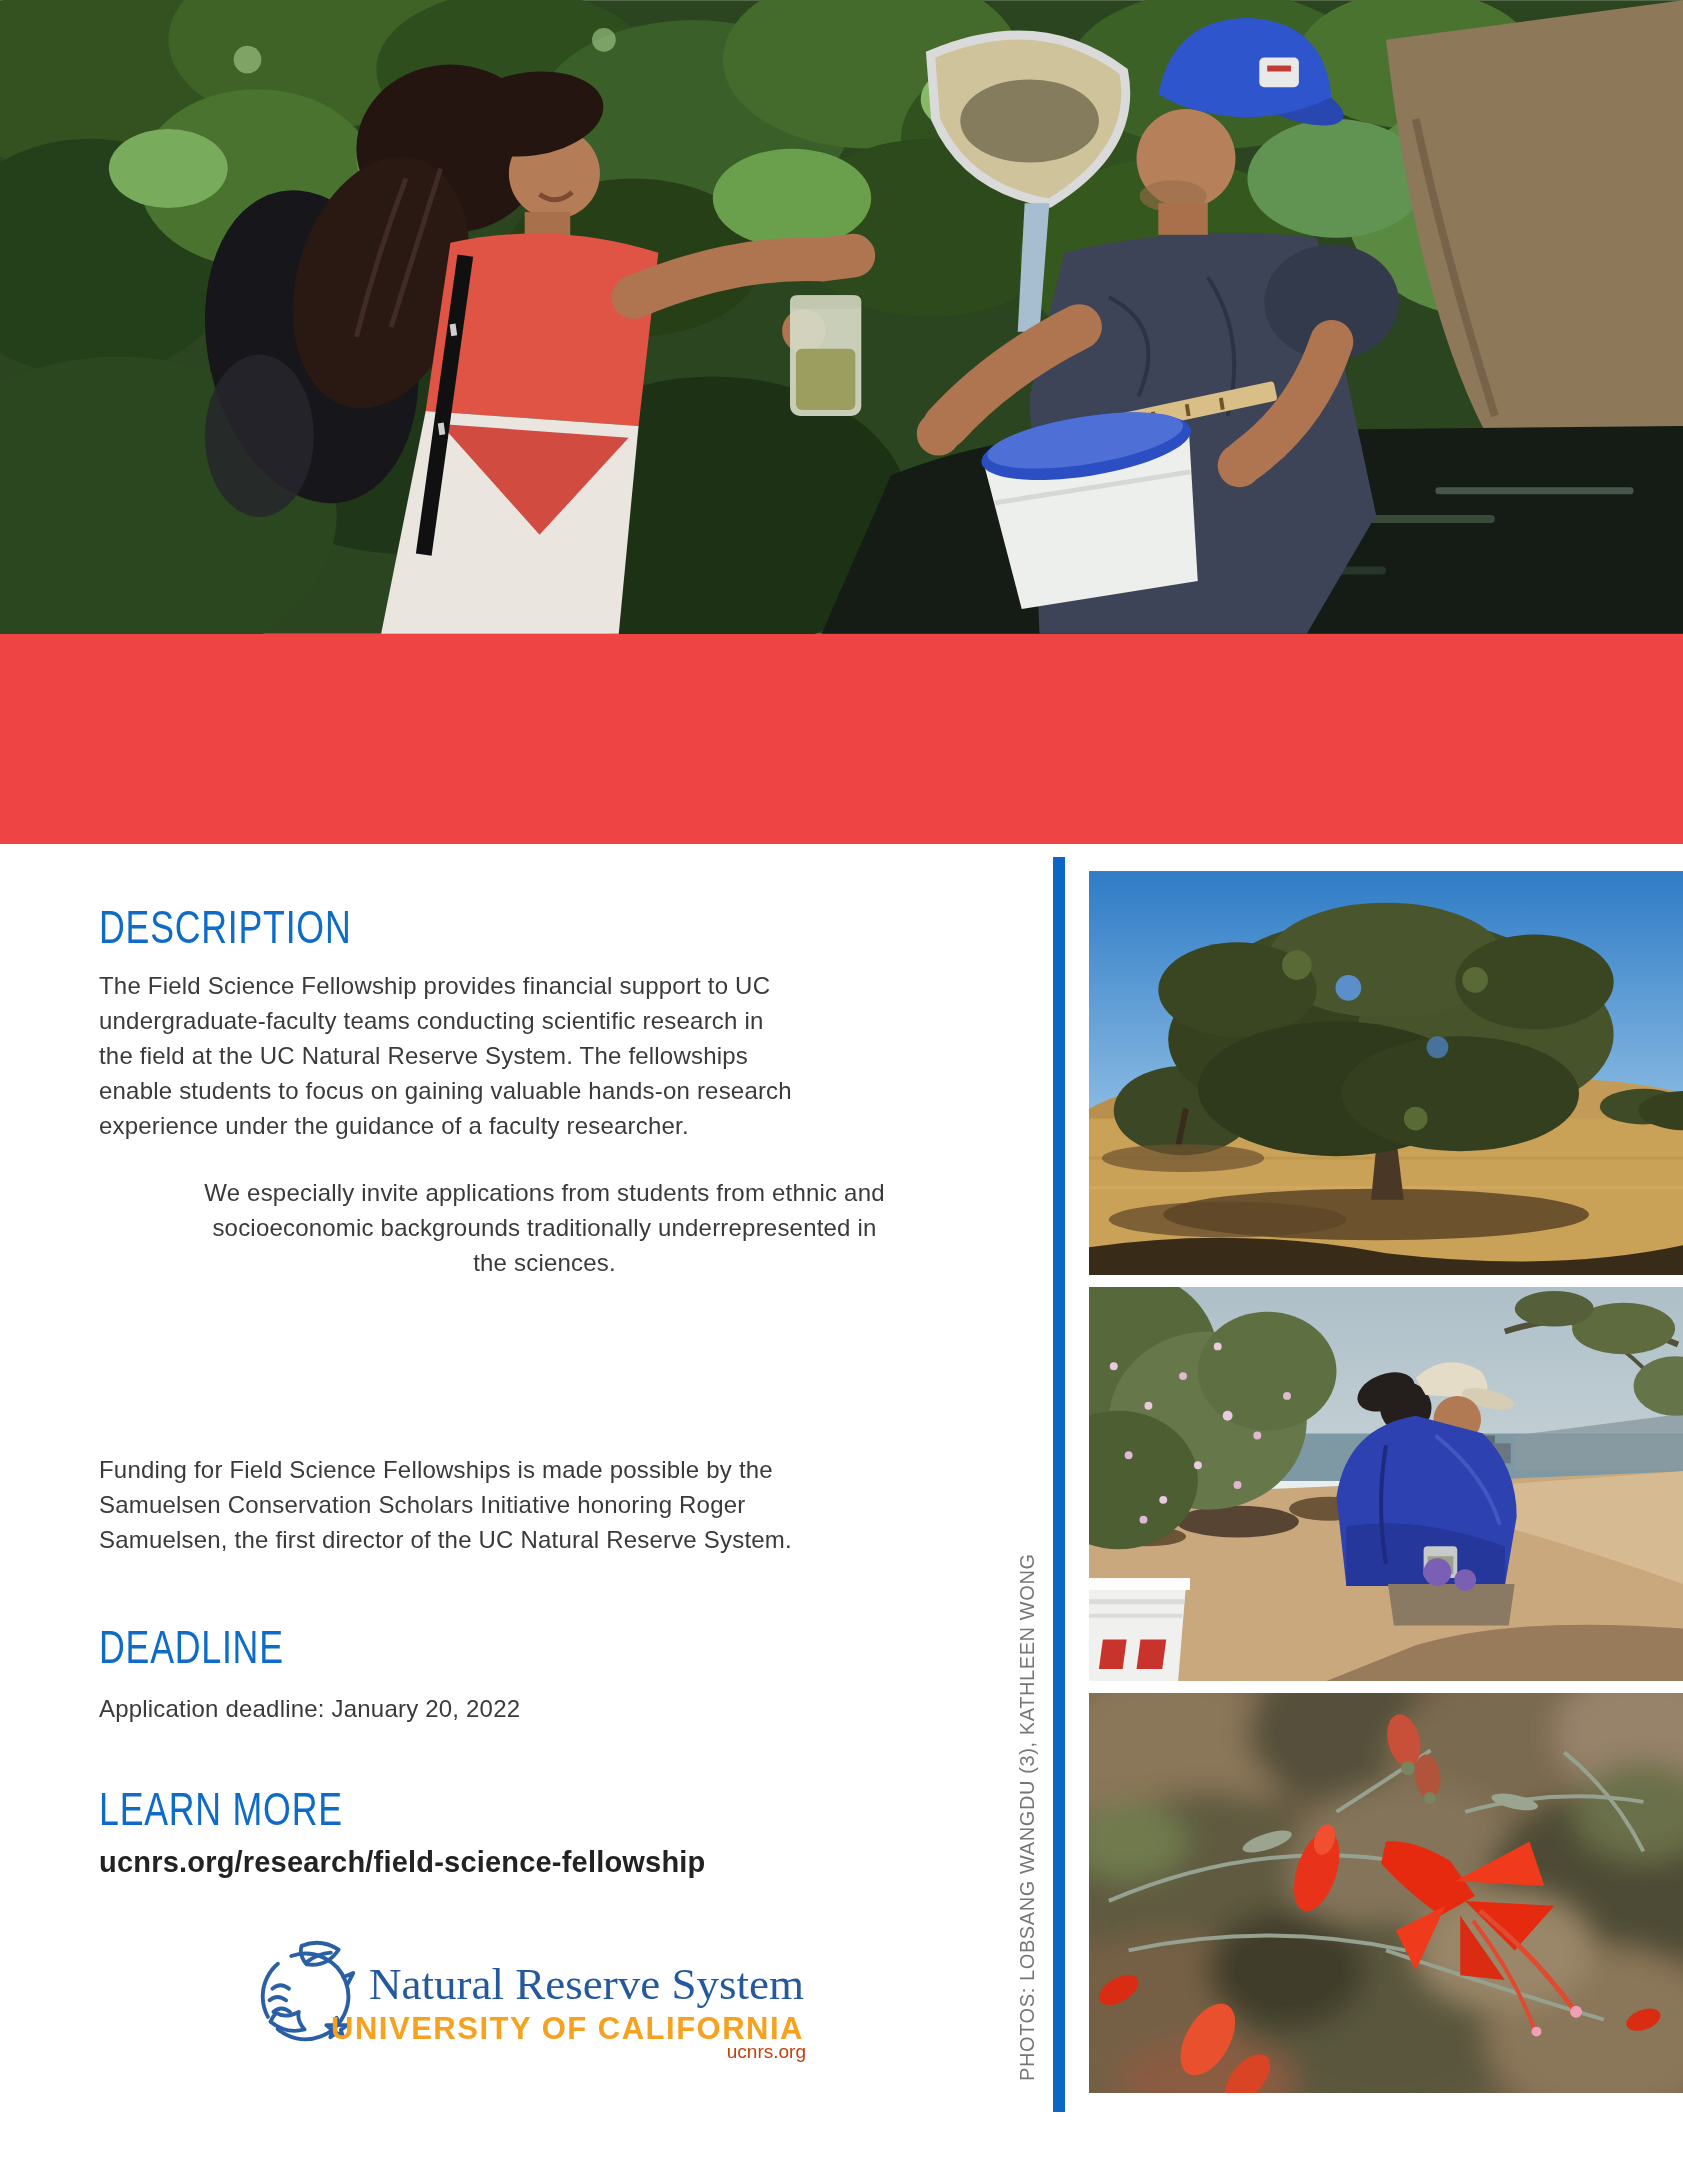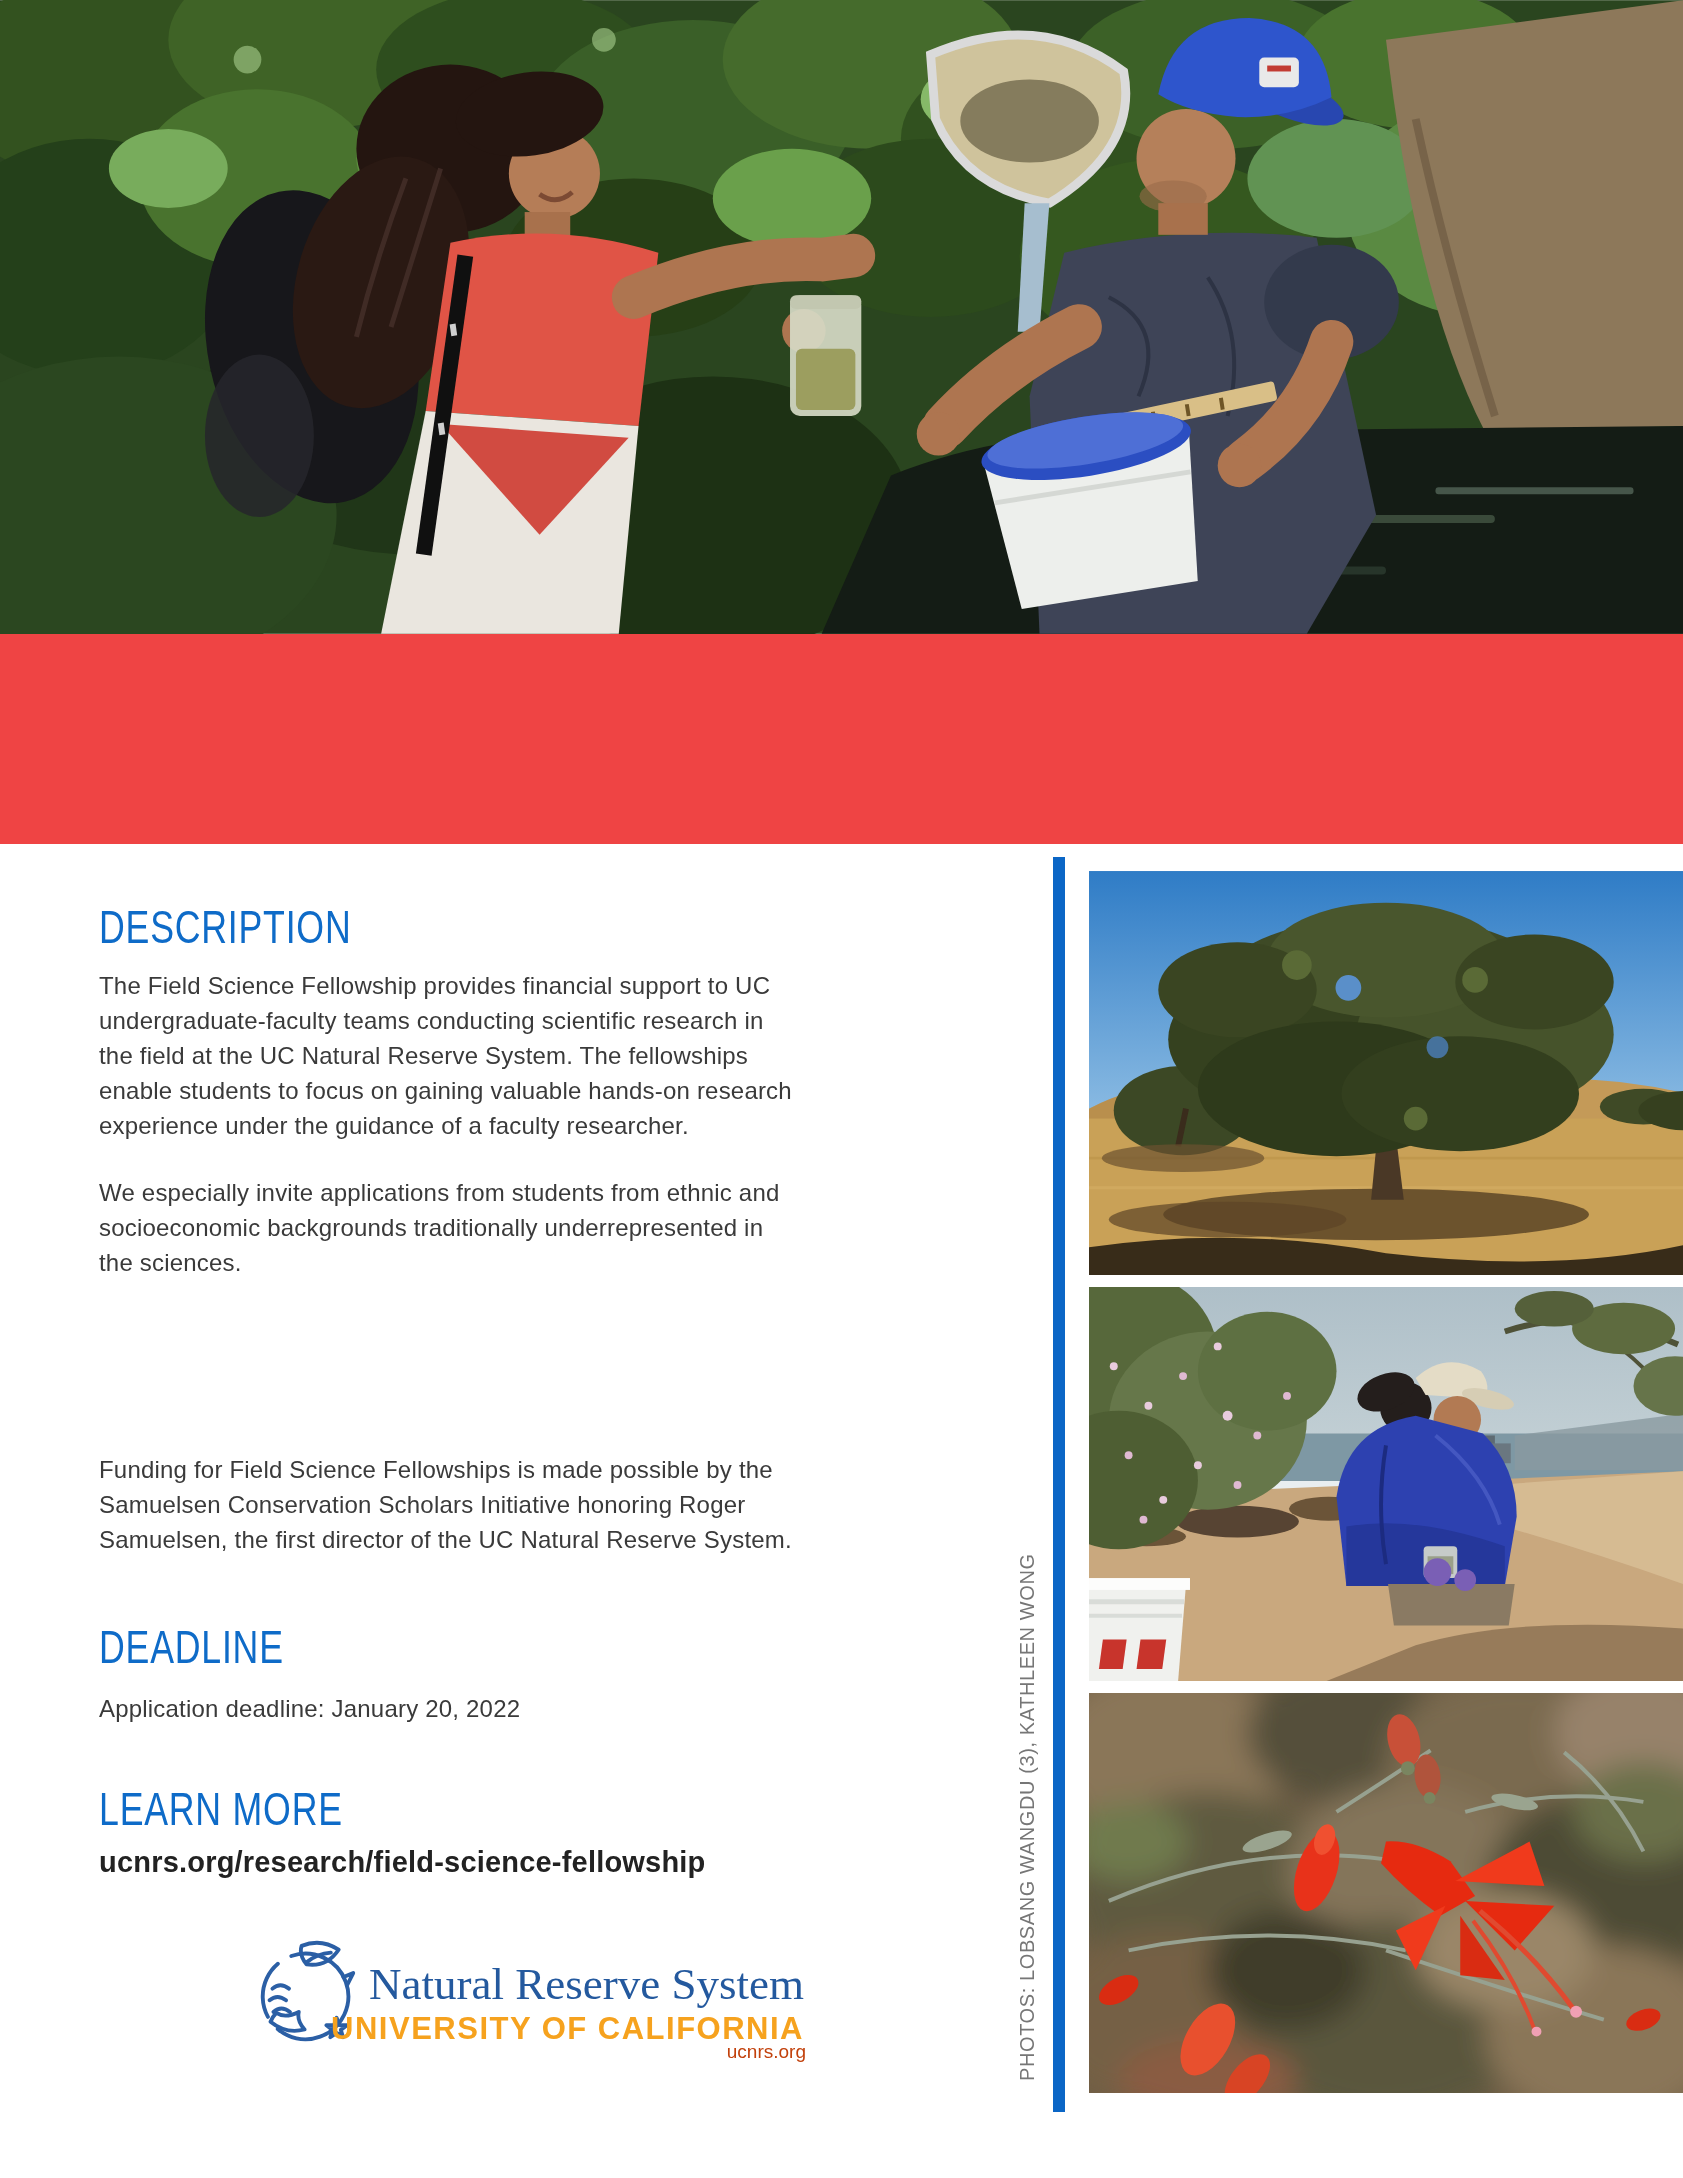--- a/index.html
+++ b/index.html
@@ -148,21 +148,21 @@
     <div class="abs title1">FIELD SCIENCE FELLOWSHIP</div>
     <div class="abs title2">UNDERGRADUATE RESEARCH EXPERIENCES</div>
   </div>
 
   <div class="abs sec-h" style="left:99px;top:901px;">DESCRIPTION</div>
   <div class="abs body-txt" style="left:99px;top:968px;">The Field Science Fellowship provides financial support to UC
 undergraduate-faculty teams conducting scientific research in
 the field at the UC Natural Reserve System. The fellowships
 enable students to focus on gaining valuable hands-on research
 experience under the guidance of a faculty researcher.</div>
-  <div class="abs body-txt" style="left:99px;top:1175px;">We especially invite applications from students from ethnic and
+  <div class="abs body-txt" style="left:99px;top:1175px;text-align:center;">We especially invite applications from students from ethnic and
 socioeconomic backgrounds traditionally underrepresented in
 the sciences.</div>
   <div class="abs body-txt" style="left:99px;top:1452px;">Funding for Field Science Fellowships is made possible by the
 Samuelsen Conservation Scholars Initiative honoring Roger
 Samuelsen, the first director of the UC Natural Reserve System.</div>
 
   <div class="abs sec-h" style="left:99px;top:1621px;">DEADLINE</div>
   <div class="abs body-txt" style="left:99px;top:1691px;">Application deadline: January 20, 2022</div>
 
   <div class="abs sec-h" style="left:99px;top:1783px;">LEARN MORE</div>

